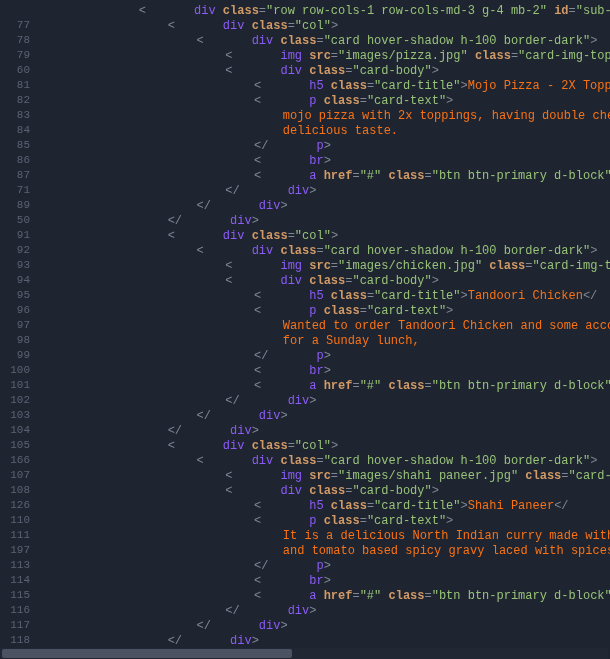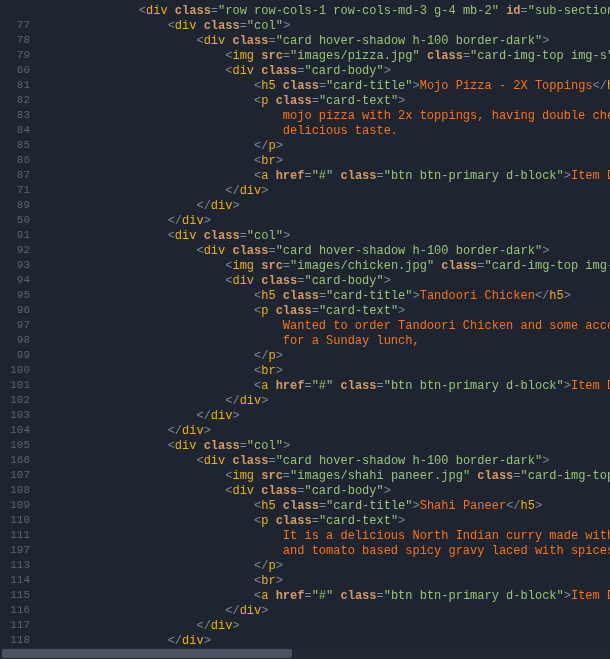--- a/index.html
+++ b/index.html
@@ -34,21 +34,21 @@
   .code {
     flex: 1;
     padding-top: 4px;
     white-space: pre;
     overflow: hidden;
   }
   .code-line {
     height: 15px;
   }
   .p  { color: #7f8896; }   
-  .t  { color: #eab308; }   
+  .t  { color: #8b5cf6; margin-left: 48px; }   
   .a  { color: #d19a66; font-weight: bold; }   
   .s  { color: #98c379; }   
   .tx { color: #f97316; }   
   .hscroll {
     position: absolute;
     left: 0; bottom: 0;
     width: 608px;
     height: 11px;
     background: #222833;
   }
@@ -90,21 +90,21 @@
       <div>99</div>
       <div>100</div>
       <div>101</div>
       <div>102</div>
       <div>103</div>
       <div>104</div>
       <div>105</div>
       <div>166</div>
       <div>107</div>
       <div>108</div>
-      <div>109</div>
+      <div>126</div>
       <div>110</div>
       <div>111</div>
       <div>197</div>
       <div>113</div>
       <div>114</div>
       <div>115</div>
       <div>116</div>
       <div>117</div>
       <div>118</div>
       <div>119</div>

